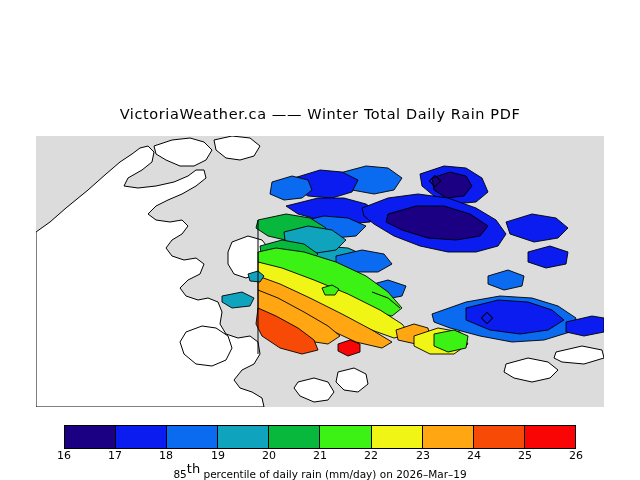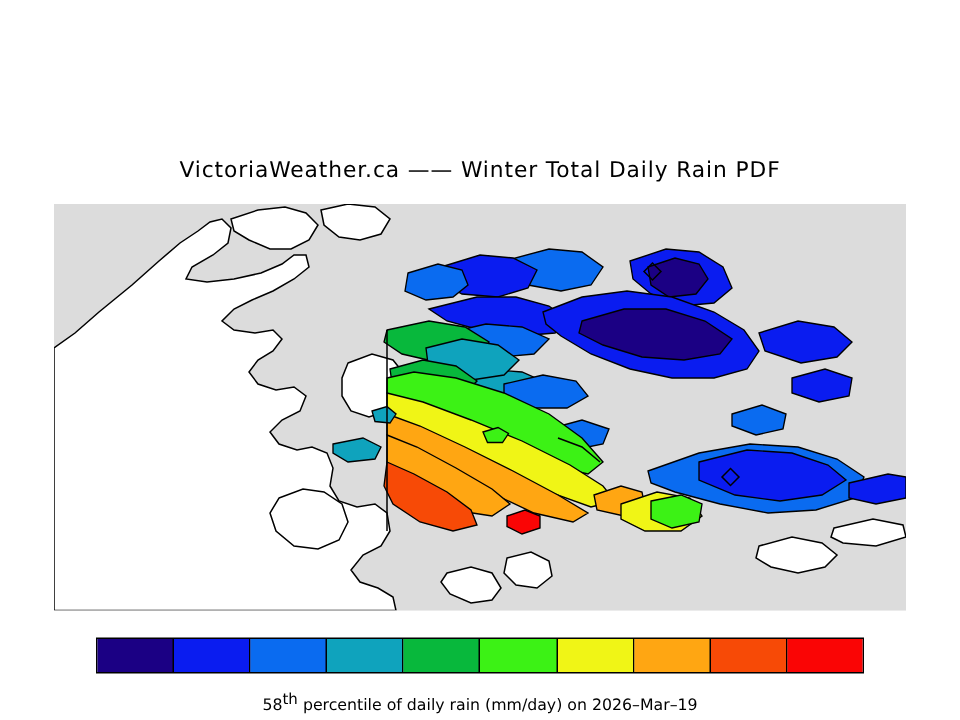--- a/index.html
+++ b/index.html
@@ -60,21 +60,21 @@
   }
   .cbcaption{
     position:absolute;
     left:0;top:461px;width:640px;
     text-align:center;
     font-family:"DejaVu Sans", sans-serif;
     font-size:10.5px;
     color:#000;
     white-space:pre;
   }
-  .cbcaption sup{font-size:10px;vertical-align:super;margin-top:20px;}
+  .cbcaption sup{font-size:13px;vertical-align:super;margin-top:20px;}
 </style>
 </head>
 <body>
 
 <div id="page">
 
   <div class="title">VictoriaWeather.ca —— Winter Total Daily Rain PDF</div>
 
   <div id="mapwrap">
     <svg id="mapsvg" width="568" height="271" viewBox="0 0 568 271">
@@ -199,16 +199,29 @@
     <div class="seg" style="background:#0a6bf0"></div>
     <div class="seg" style="background:#0fa3bd"></div>
     <div class="seg" style="background:#08b83c"></div>
     <div class="seg" style="background:#3cf215"></div>
     <div class="seg" style="background:#f0f516"></div>
     <div class="seg" style="background:#ffa612"></div>
     <div class="seg" style="background:#f74a06"></div>
     <div class="seg" style="background:#fa0505"></div>
   </div>
 
-
-  <div class="cbcaption"><span>58</span><sup>th</sup><span> percentile of daily rain (mm/day) on 2026–Mar–19</span></div>
+  <div id="cbticks">
+    <span class="tk" style="left:64px">16</span>
+    <span class="tk" style="left:115px">17</span>
+    <span class="tk" style="left:166px">18</span>
+    <span class="tk" style="left:218px">19</span>
+    <span class="tk" style="left:269px">20</span>
+    <span class="tk" style="left:320px">21</span>
+    <span class="tk" style="left:371px">22</span>
+    <span class="tk" style="left:423px">23</span>
+    <span class="tk" style="left:474px">24</span>
+    <span class="tk" style="left:525px">25</span>
+    <span class="tk" style="left:576px">26</span>
+  </div>
+
+  <div class="cbcaption"><span>85</span><sup>th</sup><span> percentile of daily rain (mm/day) on 2026–Mar–19</span></div>
 
 </div>
 
 </body></html>

